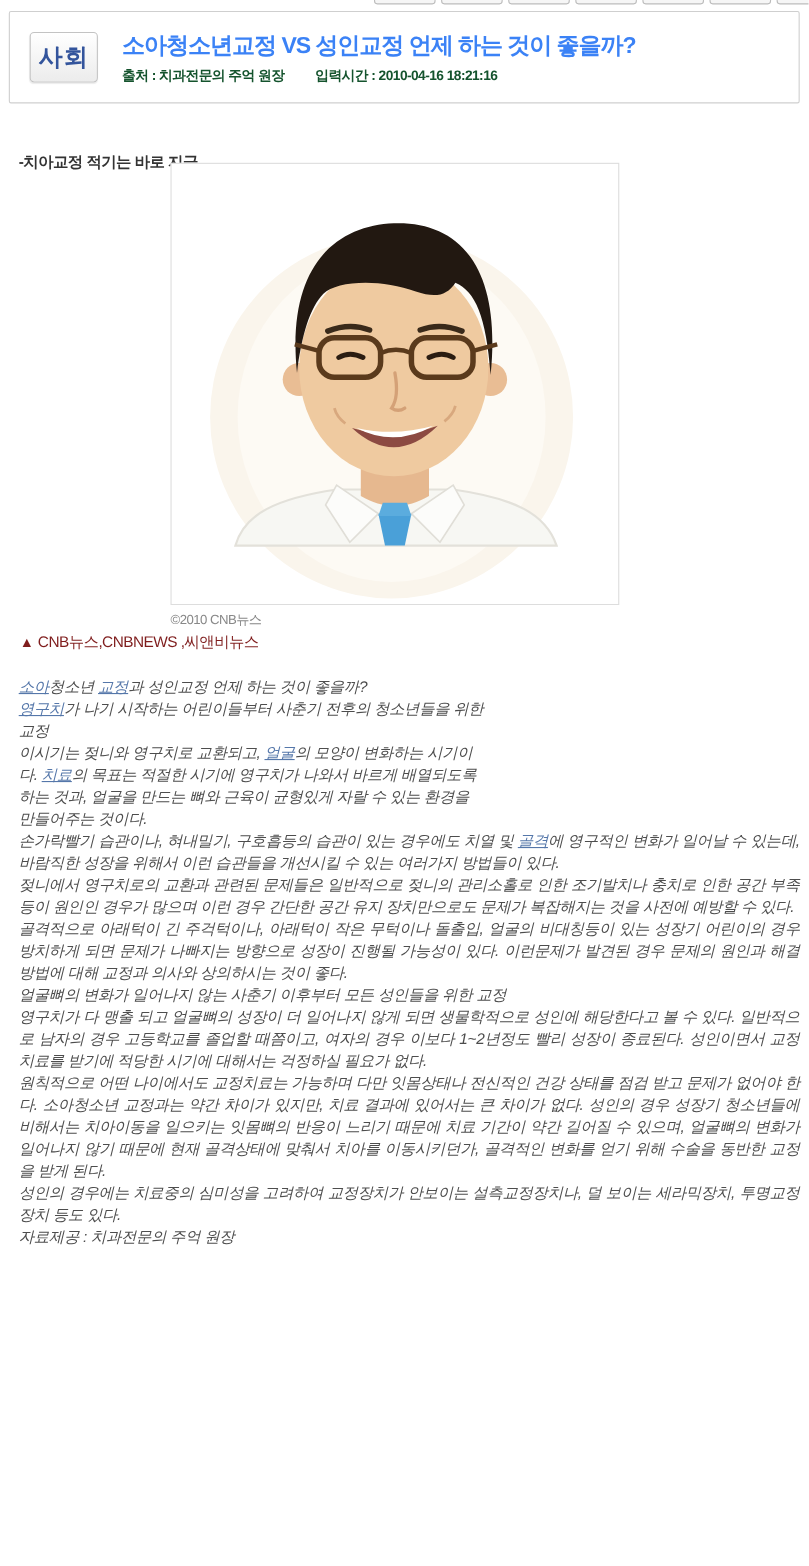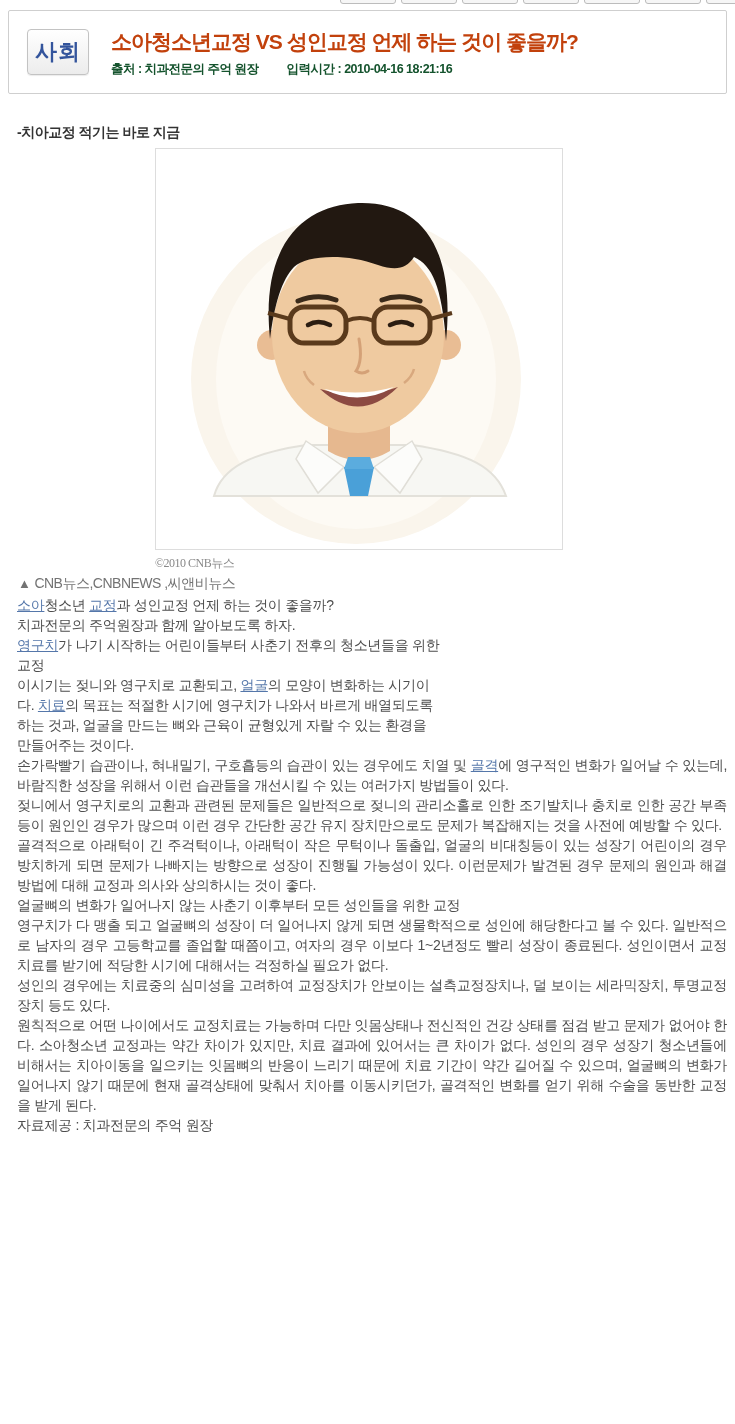--- a/index.html
+++ b/index.html
@@ -27,48 +27,48 @@
     width:62px; height:46px; margin-left:4px;
     border:1px solid #c3c3c3; border-radius:4px;
     background:linear-gradient(#ffffff,#ececec);
     box-shadow:0 1px 1px rgba(0,0,0,0.08);
     display:flex; align-items:center; justify-content:center;
     font-size:22px; font-weight:bold; color:#33549c; letter-spacing:1px;
     cursor:pointer;
   }
   .header-text { margin-left:22px; padding-top:2px; }
   .article-title {
-    font-size:21px; font-weight:bold; color:#c2410c; letter-spacing:-1px;
+    font-size:21px; font-weight:bold; color:#3b82f6; letter-spacing:-1px;
     line-height:26px;
   }
   .meta-line { margin-top:6px; font-size:12.5px; color:#14532d; font-weight:bold; letter-spacing:-0.5px; }
   .meta-line .sep { display:inline-block; width:28px; }
   
   .subtitle {
-    position:absolute; left:17px; top:124px;
+    position:absolute; left:17px; top:139px;
     font-size:14px; font-weight:bold; color:#333333; letter-spacing:-0.5px;
   }
   
   .photo-wrap { position:absolute; left:155px; top:148px; width:408px; }
   .photo-box {
     width:408px; height:402px; border:1px solid #dddddd; background:#ffffff;
     overflow:hidden;
   }
-  .photo-caption { margin-top:5px; font-size:12px; color:#888888; letter-spacing:-0.5px;font-family:Liberation Serif, serif; }
+  .photo-caption { margin-top:5px; font-size:12px; color:#888888; letter-spacing:-0.5px; }
   
   .credit {
     position:absolute; left:18px; top:575px;
-    font-size:14px; color:#737373; letter-spacing:-0.5px;text-align:center;
+    font-size:14px; color:#7f1d1d; letter-spacing:-0.5px;text-align:center;
   }
   .credit .tri { font-size:13px; margin-right:4px; }
   .article {
-    position:absolute; left:17px; top:595px; width:710px;
+    position:absolute; left:17px; top:614px; width:710px;
     font-size:14px; line-height:20px; color:#4d4d4d;
     letter-spacing:-0.3px;
-    text-align:justify; word-break:break-all;
+    text-align:justify; word-break:break-all;font-style:italic;
   }
   .para { }
   .para:first-child { margin-top:0; }
   .body-link { color:#5577aa; text-decoration:underline; cursor:pointer; }
 </style>
 </head>
 <body>
 
 <div class="top-stubs">
   <div class="stub"></div>
@@ -139,23 +139,23 @@
     </svg>
   </div>
   <div class="photo-caption">©2010 CNB뉴스</div>
 </div>
 
 <div class="credit">
   <span class="tri">▲</span><span>CNB뉴스,CNBNEWS ,씨앤비뉴스</span>
 </div>
 
 <div class="article">
-    <p class="para"><a class="body-link">소아</a><span>청소년 </span><a class="body-link">교정</a><span>과 성인교정 언제 하는 것이 좋을까?</span><br><span>치과전문의 주억원장과 함께 알아보도록 하자.</span></p>
+    <p class="para"><a class="body-link">소아</a><span>청소년 </span><a class="body-link">교정</a><span>과 성인교정 언제 하는 것이 좋을까?</span><br></p>
     <p class="para"><a class="body-link">영구치</a><span>가 나기 시작하는 어린이들부터 사춘기 전후의 청소년들을 위한</span><br><span>교정</span><br><span>이시기는 젖니와 영구치로 교환되고, </span><a class="body-link">얼굴</a><span>의 모양이 변화하는 시기이</span><br><span>다. </span><a class="body-link">치료</a><span>의 목표는 적절한 시기에 영구치가 나와서 바르게 배열되도록</span><br><span>하는 것과, 얼굴을 만드는 뼈와 근육이 균형있게 자랄 수 있는 환경을</span><br><span>만들어주는 것이다.</span></p>
     <p class="para"><span>손가락빨기 습관이나, 혀내밀기, 구호흡등의 습관이 있는 경우에도 치열 및 </span><a class="body-link">골격</a><span>에 영구적인 변화가 일어날 수 있는데, 바람직한 성장을 위해서 이런 습관들을 개선시킬 수 있는 여러가지 방법들이 있다.</span></p>
     <p class="para"><span>젖니에서 영구치로의 교환과 관련된 문제들은 일반적으로 젖니의 관리소홀로 인한 조기발치나 충치로 인한 공간 부족등이 원인인 경우가 많으며 이런 경우 간단한 공간 유지 장치만으로도 문제가 복잡해지는 것을 사전에 예방할 수 있다.</span></p>
     <p class="para"><span>골격적으로 아래턱이 긴 주걱턱이나, 아래턱이 작은 무턱이나 돌출입, 얼굴의 비대칭등이 있는 성장기 어린이의 경우 방치하게 되면 문제가 나빠지는 방향으로 성장이 진행될 가능성이 있다. 이런문제가 발견된 경우 문제의 원인과 해결방법에 대해 교정과 의사와 상의하시는 것이 좋다.</span></p>
     <p class="para"><span>얼굴뼈의 변화가 일어나지 않는 사춘기 이후부터 모든 성인들을 위한 교정</span></p>
     <p class="para"><span>영구치가 다 맹출 되고 얼굴뼈의 성장이 더 일어나지 않게 되면 생물학적으로 성인에 해당한다고 볼 수 있다. 일반적으로 남자의 경우 고등학교를 졸업할 때쯤이고, 여자의 경우 이보다 1~2년정도 빨리 성장이 종료된다. 성인이면서 교정치료를 받기에 적당한 시기에 대해서는 걱정하실 필요가 없다.</span></p>
+    <p class="para"><span>원칙적으로 어떤 나이에서도 교정치료는 가능하며 다만 잇몸상태나 전신적인 건강 상태를 점검 받고 문제가 없어야 한다. 소아청소년 교정과는 약간 차이가 있지만, 치료 결과에 있어서는 큰 차이가 없다. 성인의 경우 성장기 청소년들에 비해서는 치아이동을 일으키는 잇몸뼈의 반응이 느리기 때문에 치료 기간이 약간 길어질 수 있으며, 얼굴뼈의 변화가 일어나지 않기 때문에 현재 골격상태에 맞춰서 치아를 이동시키던가, 골격적인 변화를 얻기 위해 수술을 동반한 교정을 받게 된다.</span></p>
     <p class="para"><span>성인의 경우에는 치료중의 심미성을 고려하여 교정장치가 안보이는 설측교정장치나, 덜 보이는 세라믹장치, 투명교정장치 등도 있다.</span></p>
-    <p class="para"><span>원칙적으로 어떤 나이에서도 교정치료는 가능하며 다만 잇몸상태나 전신적인 건강 상태를 점검 받고 문제가 없어야 한다. 소아청소년 교정과는 약간 차이가 있지만, 치료 결과에 있어서는 큰 차이가 없다. 성인의 경우 성장기 청소년들에 비해서는 치아이동을 일으키는 잇몸뼈의 반응이 느리기 때문에 치료 기간이 약간 길어질 수 있으며, 얼굴뼈의 변화가 일어나지 않기 때문에 현재 골격상태에 맞춰서 치아를 이동시키던가, 골격적인 변화를 얻기 위해 수술을 동반한 교정을 받게 된다.</span></p>
     <p class="para"><span>자료제공 : 치과전문의 주억 원장</span></p>
   </div>
 
 </body></html>

